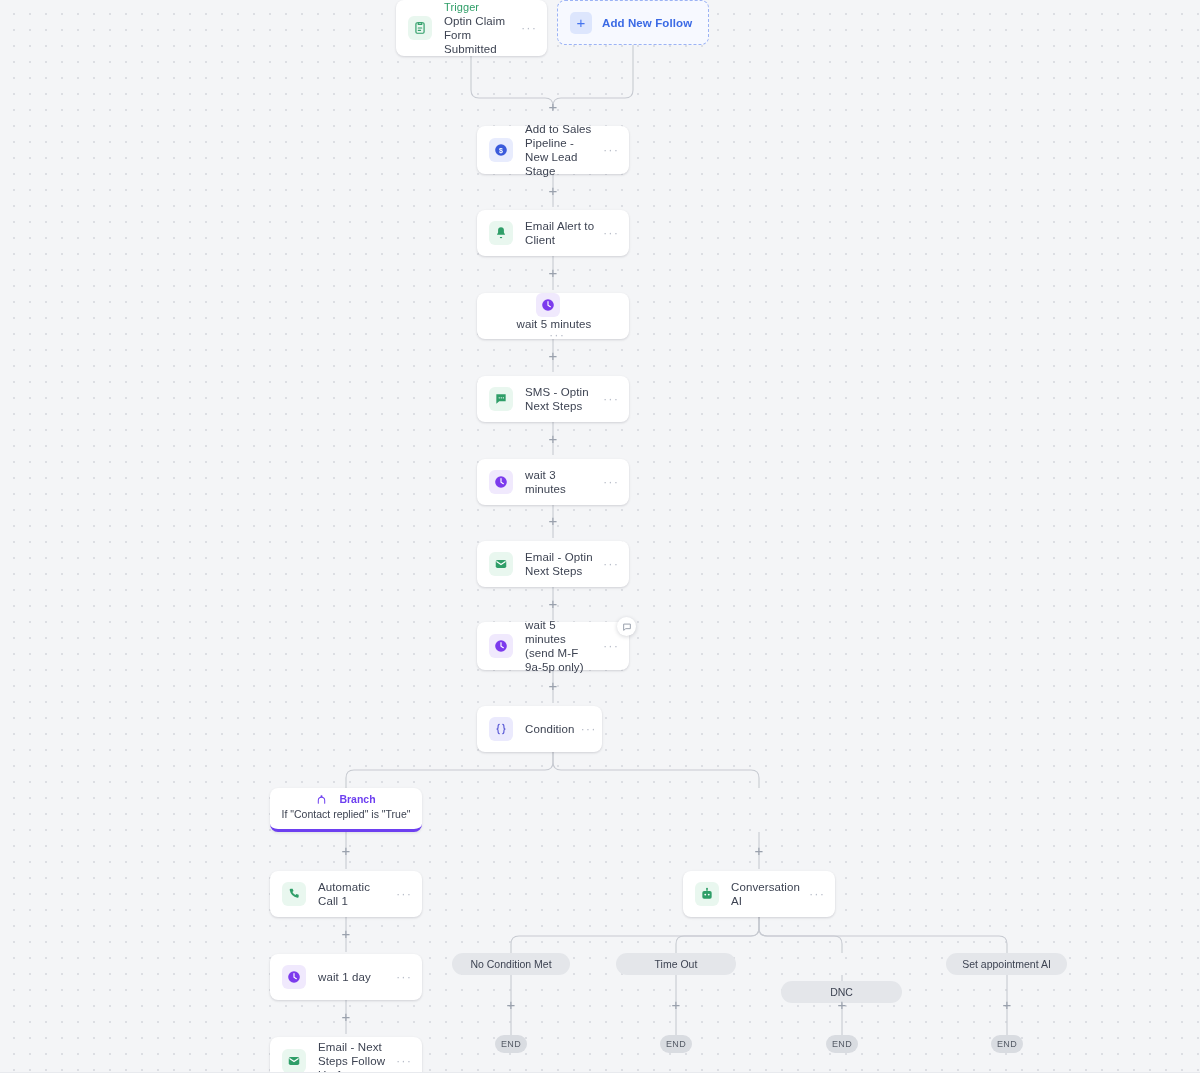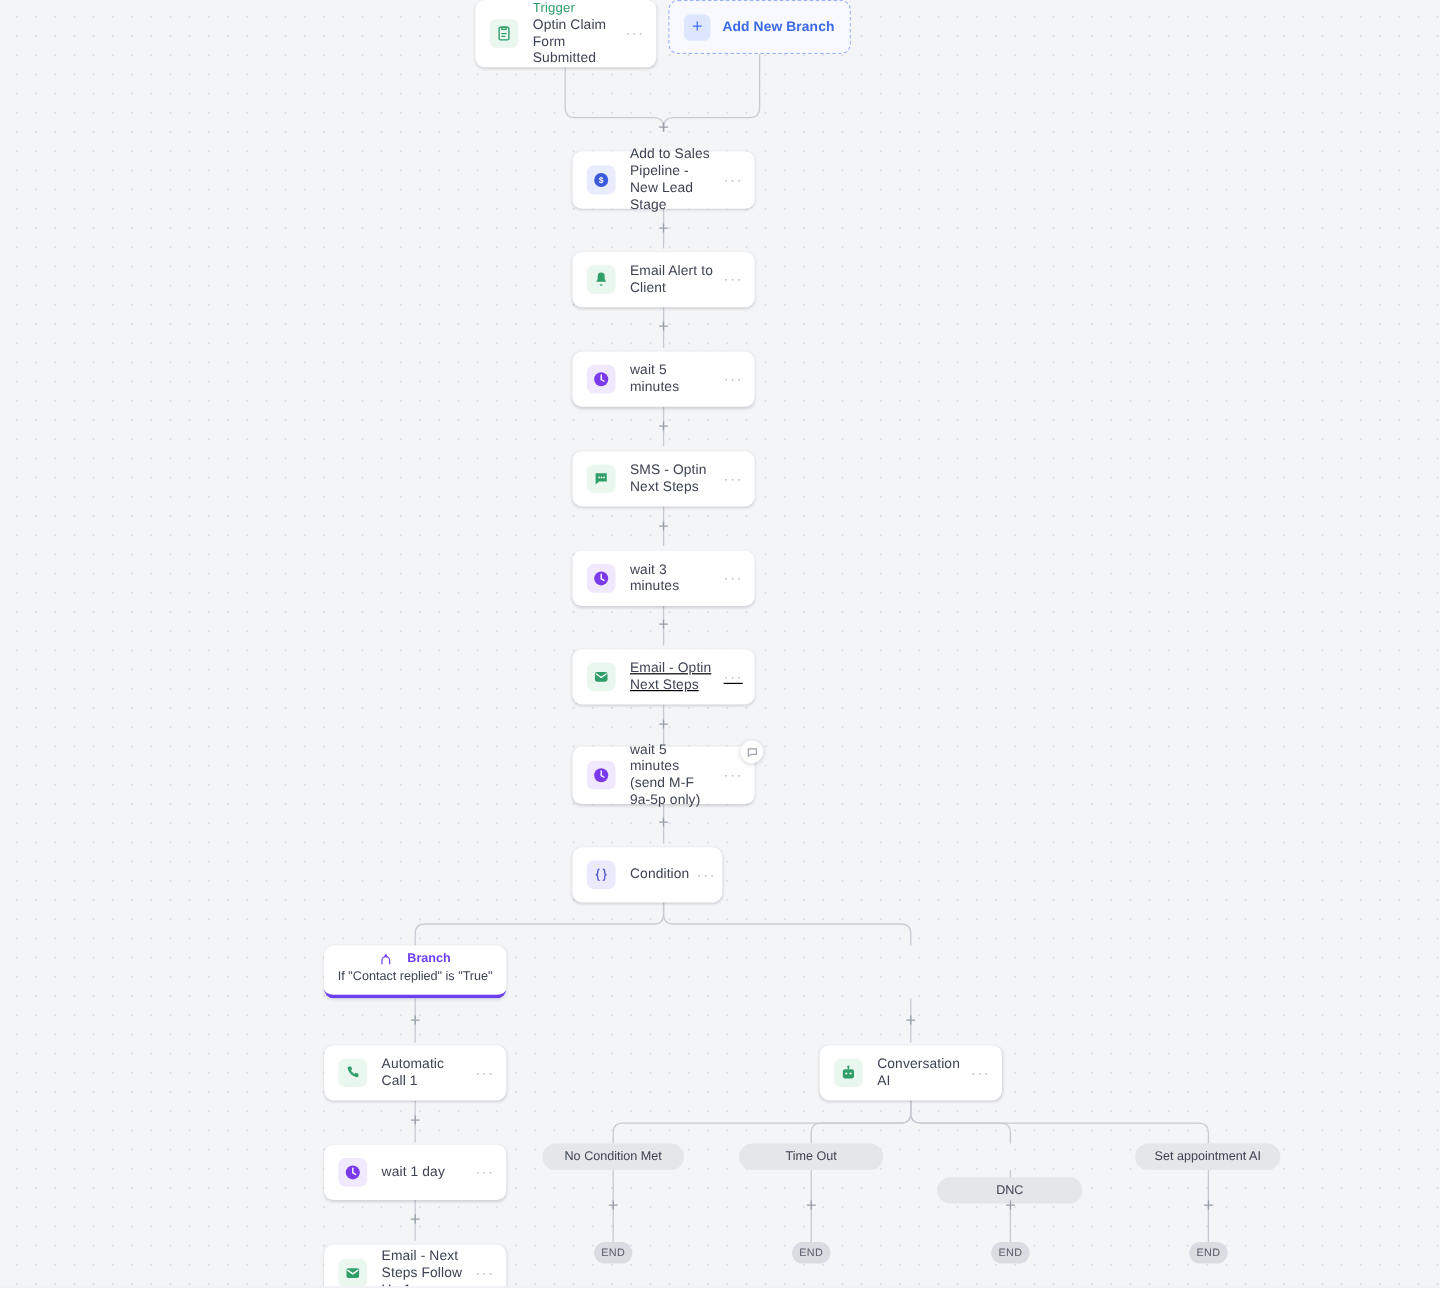--- a/index.html
+++ b/index.html
@@ -170,21 +170,21 @@
     <span class="txt">
       <span class="trg-label">Trigger</span>
       <span class="sub">Optin Claim Form</span>
       <span class="sub">Submitted</span>
     </span>
     <span class="dots">···</span>
   </div>
 
   <div id="add-trigger">
     <span class="plusbox">+</span>
-    <span class="lbl">Add New Branch</span>
+    <span class="lbl">Add New Follow</span>
   </div>
 
   <div class="node" style="left:477px;top:126px;width:152px;height:48px;">
     <span class="ico blue">
       <svg viewBox="0 0 24 24" fill="#3b5bdb">
           <circle cx="12" cy="12" r="10"></circle>
           <text x="12" y="16.5" font-size="12" font-weight="bold" fill="#fff" text-anchor="middle" font-family="Liberation Sans, sans-serif">$</text>
         </svg>
     </span>
     <span class="txt">
@@ -198,21 +198,21 @@
     <span class="ico green">
       <svg viewBox="0 0 24 24" fill="#2f9e68">
           <path d="M12 2a5 5 0 0 0-5 5v4l-2 4h14l-2-4V7a5 5 0 0 0-5-5z"></path>
           <path d="M10 19a2 2 0 0 0 4 0z"></path>
         </svg>
     </span>
     <span class="txt">Email Alert to Client</span>
     <span class="dots">···</span>
   </div>
 
-  <div class="node" style="left:477px;top:293px;width:152px;height:46px;">
+  <div class="node" style="left:477px;top:293px;width:152px;height:46px;flex-direction:column;">
     <span class="ico purple">
       <svg viewBox="0 0 24 24" fill="#7c3aed">
           <circle cx="12" cy="12" r="10"></circle>
           <path d="M12 6v6.5l4 2.4" stroke="#fff" stroke-width="2" fill="none" stroke-linecap="round"></path>
         </svg>
     </span>
     <span class="txt">wait 5 minutes</span>
     <span class="dots">···</span>
   </div>
 
@@ -235,21 +235,21 @@
     <span class="ico purple">
       <svg viewBox="0 0 24 24" fill="#7c3aed">
           <circle cx="12" cy="12" r="10"></circle>
           <path d="M12 6v6.5l4 2.4" stroke="#fff" stroke-width="2" fill="none" stroke-linecap="round"></path>
         </svg>
     </span>
     <span class="txt">wait 3 minutes</span>
     <span class="dots">···</span>
   </div>
 
-  <div class="node" style="left:477px;top:541px;width:152px;height:46px;text-decoration:underline;">
+  <div class="node" style="left:477px;top:541px;width:152px;height:46px;">
     <span class="ico green">
       <svg viewBox="0 0 24 24" fill="#2f9e68">
           <rect x="3" y="5" width="18" height="14" rx="3"></rect>
           <path d="M5 8l7 5 7-5" stroke="#fff" stroke-width="2" fill="none" stroke-linecap="round" stroke-linejoin="round"></path>
         </svg>
     </span>
     <span class="txt">Email - Optin Next Steps</span>
     <span class="dots">···</span>
   </div>
 

